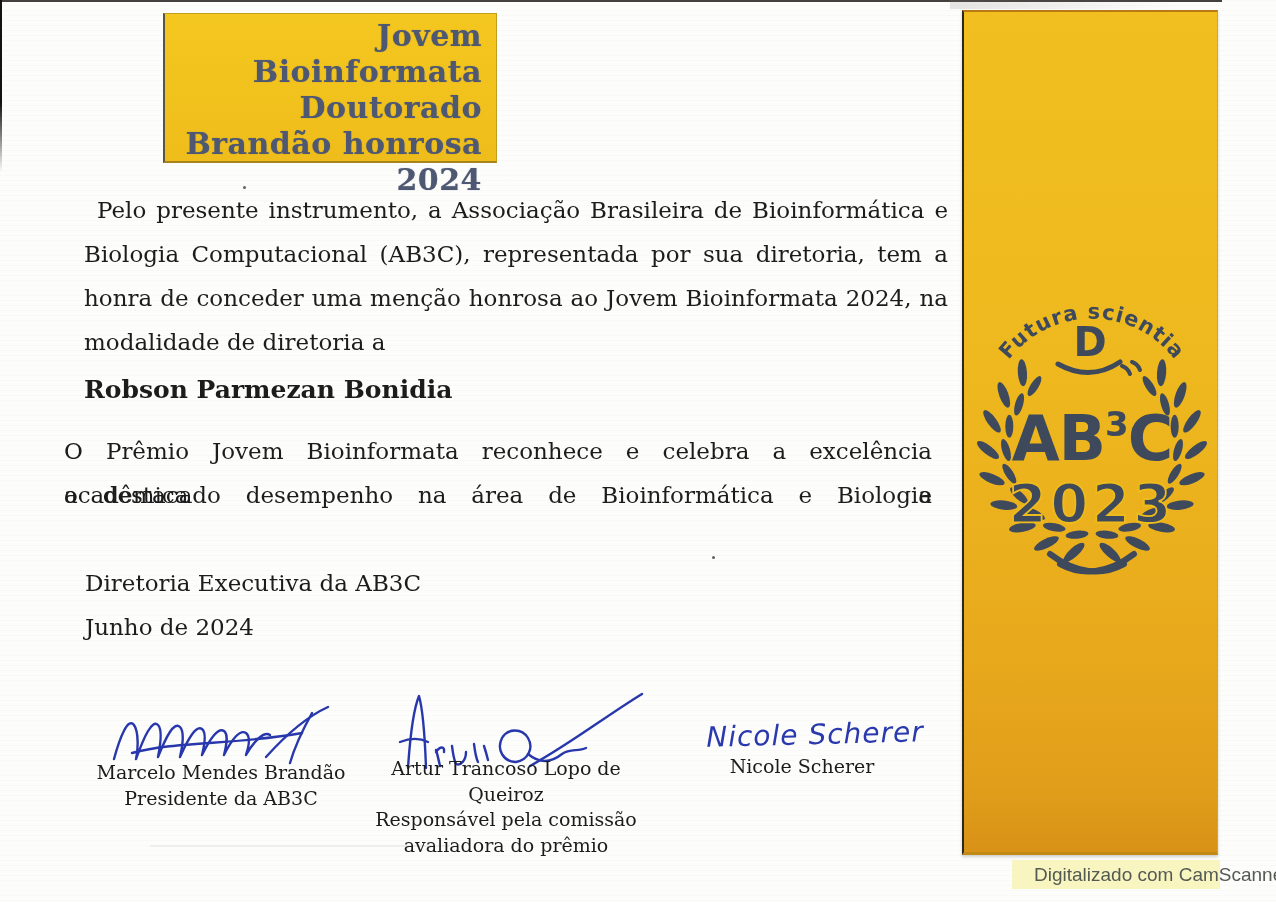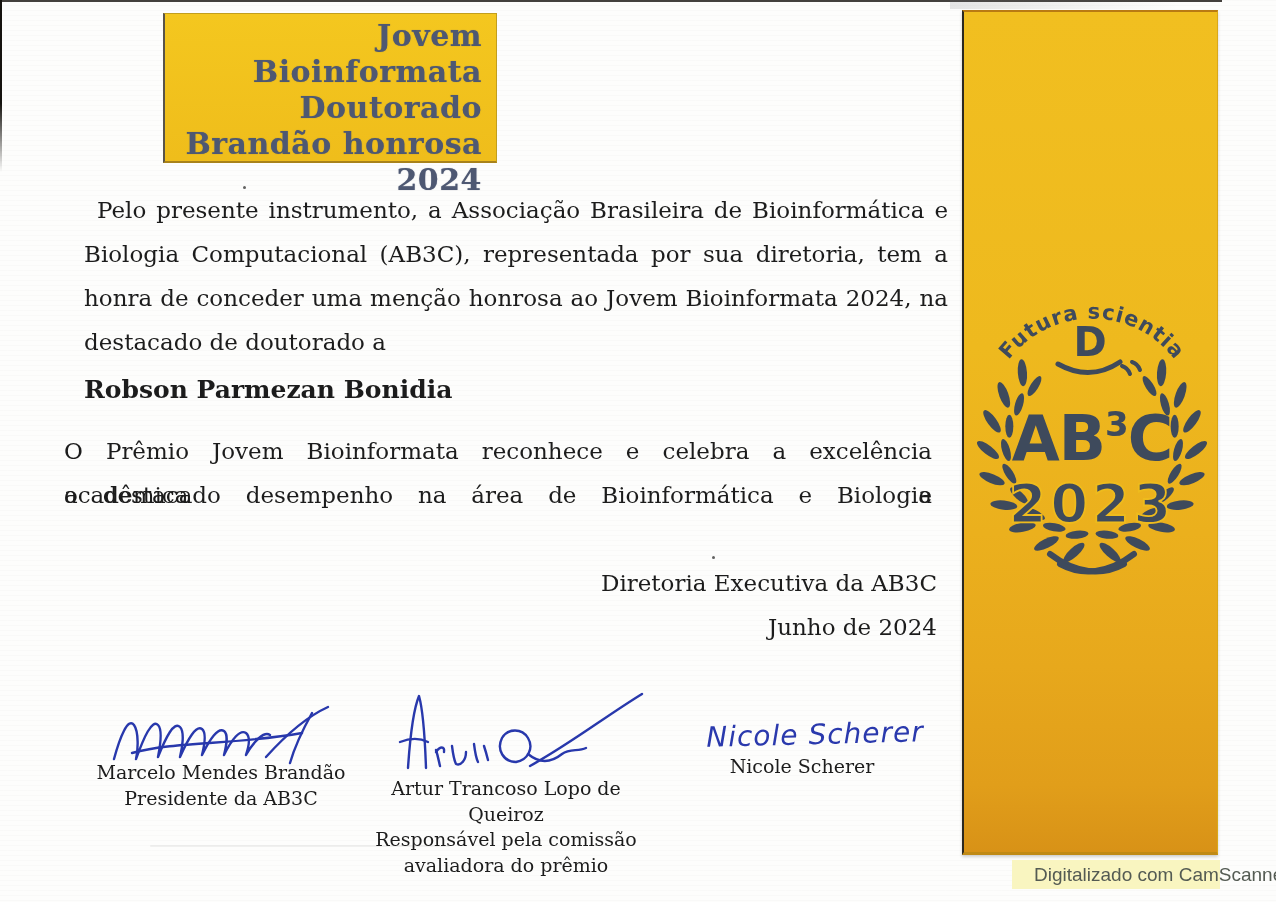--- a/index.html
+++ b/index.html
@@ -30,27 +30,27 @@
 
   
   .para{position:absolute;}
   .p1{left:84px;top:188px;width:864px;}
   .p2{left:64px;top:429px;width:868px;}
   .bline{font-size:23px;line-height:44px;height:44px;white-space:nowrap;}
   .just{white-space:normal;text-align:justify;text-align-last:justify;}
   .indent{padding-left:13px;box-sizing:border-box;}
   .recipient{position:absolute;left:84px;top:372px;width:862px;text-align:left;
     font-size:25px;font-weight:bold;line-height:36px;}
-  .centerline{position:absolute;left:85px;width:852px;text-align:right;font-size:23px;line-height:43px;}
+  .centerline{position:absolute;left:85px;width:852px;text-align:left;font-size:23px;line-height:43px;}
   .cl1{top:562px;} .cl2{top:606px;}
 
   
   .sig{position:absolute;text-align:center;font-size:19px;line-height:25.5px;}
   .sig1{left:96px;top:760px;width:250px;}
-  .sig2{left:362px;top:776px;width:288px;}
+  .sig2{left:362px;top:756px;width:288px;}
   .sig3{left:668px;top:754px;width:268px;}
   .scrawl{position:absolute;}
   .scrawl path{fill:none;stroke:#2838ac;stroke-width:2.4;stroke-linecap:round;stroke-linejoin:round;}
   .hand-name{
     position:absolute;left:700px;top:718px;width:230px;text-align:center;
     font-family:"DejaVu Sans", sans-serif;font-style:italic;font-size:28px;color:#2a39ad;
     letter-spacing:1px;transform:rotate(-1.5deg);
   }
 
   
@@ -88,21 +88,21 @@
     <div class="pl-line">Jovem Bioinformata</div>
     <div class="pl-line">Doutorado</div>
     <div class="pl-line">Brandão honrosa</div>
     <div class="pl-line">2024</div>
   </div>
 
   <div class="para p1">
     <div class="bline just indent">Pelo presente instrumento, a Associação Brasileira de Bioinformática e</div>
     <div class="bline just">Biologia Computacional (AB3C), representada por sua diretoria, tem a</div>
     <div class="bline just">honra de conceder uma menção honrosa ao Jovem Bioinformata 2024, na</div>
-    <div class="bline">destacado de doutorado a</div>
+    <div class="bline">modalidade de diretoria a</div>
   </div>
 
   <div class="recipient">Robson Parmezan Bonidia</div>
 
   <div class="para p2">
     <div class="bline just">O Prêmio Jovem Bioinformata reconhece e celebra a excelência acadêmica e</div>
     <div class="bline just">o destacado desempenho na área de Bioinformática e Biologia</div>
   </div>
 
   <div class="centerline cl1">Diretoria Executiva da AB3C</div>

